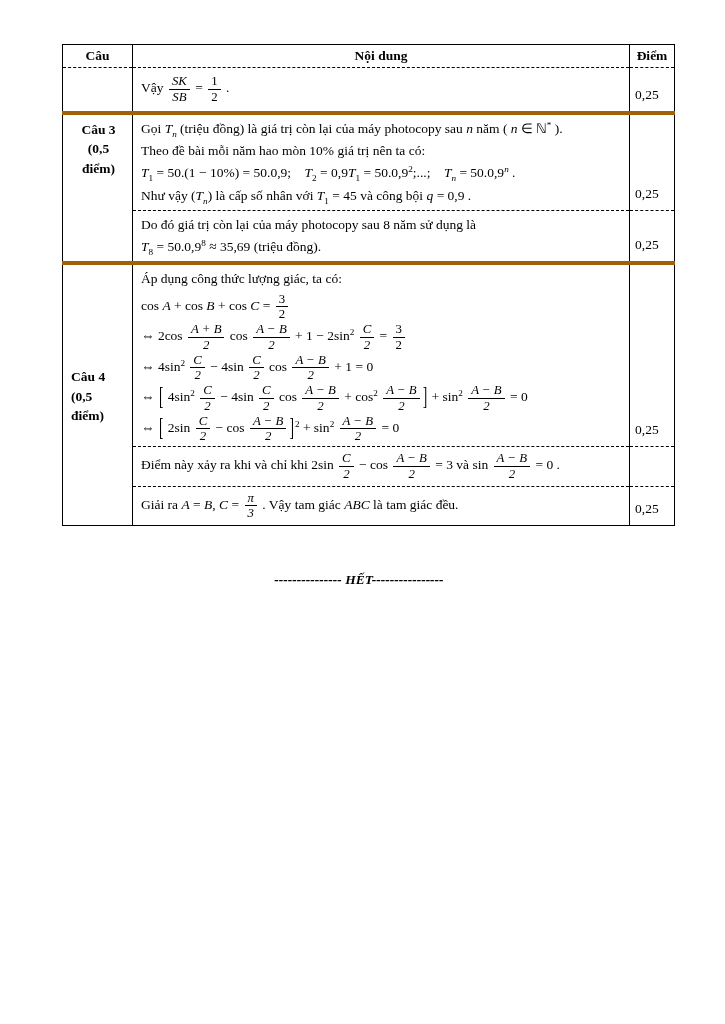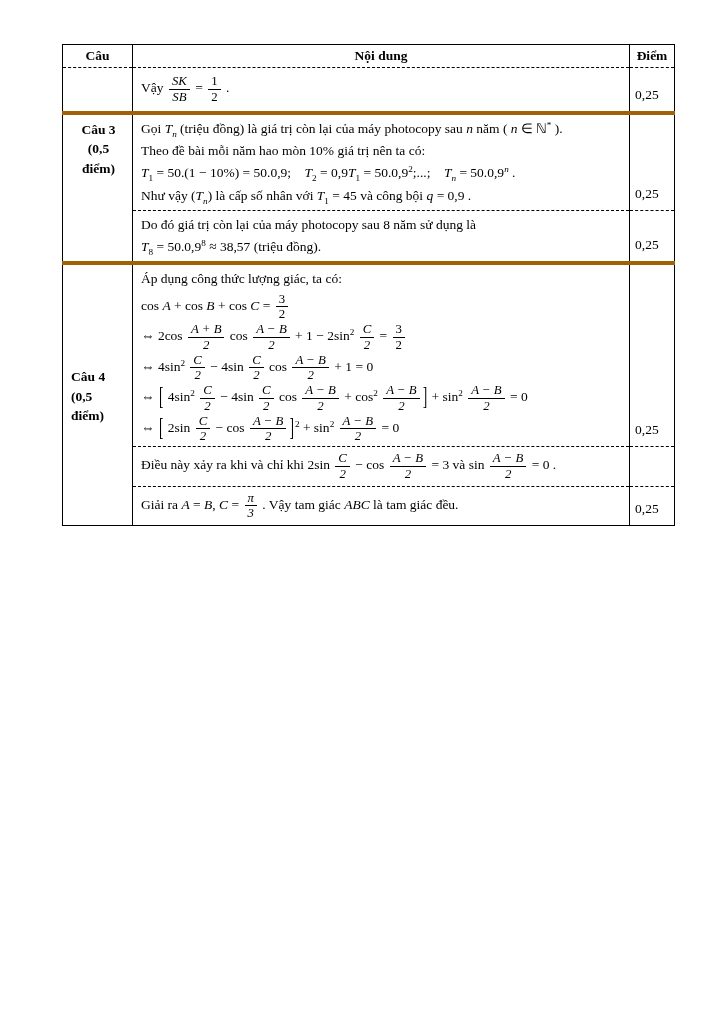--- a/index.html
+++ b/index.html
@@ -125,21 +125,21 @@
         <div class="line">Theo đề bài mỗi năm hao mòn 10% giá trị nên ta có:</div>
         <div class="line"><span class="it">T</span><sub>1</sub><span> = 50.(1 − 10%) = 50.0,9;&nbsp;&nbsp;&nbsp; </span><span class="it">T</span><sub>2</sub><span> = 0,9</span><span class="it">T</span><sub>1</sub><span> = 50.0,9</span><sup>2</sup><span>;...;&nbsp;&nbsp;&nbsp; </span><span class="it">T</span><sub class="it">n</sub><span> = 50.0,9</span><sup class="it">n</sup><span> .</span></div>
         <div class="line"><span>Như vậy (</span><span class="it">T</span><sub class="it">n</sub><span>) là cấp số nhân với </span><span class="it">T</span><sub>1</sub><span> = 45  và công bội </span><span class="it">q</span><span> = 0,9 .</span></div>
       </td>
       <td class="score">0,25</td>
     </tr>
 
     <tr class="sep-dash">
       <td>
         <div class="line">Do đó giá trị còn lại của máy photocopy sau 8 năm sử dụng là</div>
-        <div class="line"><span class="it">T</span><sub>8</sub><span> = 50.0,9</span><sup>8</sup><span> ≈ 38,57 (triệu đồng).</span></div>
+        <div class="line"><span class="it">T</span><sub>8</sub><span> = 50.0,9</span><sup>8</sup><span> ≈ 35,69 (triệu đồng).</span></div>
       </td>
       <td class="score">0,25</td>
     </tr>
 
     <tr class="sep-solid">
       <td rowspan="3" class="caucell mid">
         <div>Câu 4</div>
         <div>(0,5</div>
         <div>điểm)</div>
       </td>
@@ -149,30 +149,31 @@
         <div class="line math"><span>⇔ 2cos </span><span class="frac it"><span class="num">A + B</span><span class="den">2</span></span><span> cos </span><span class="frac it"><span class="num">A − B</span><span class="den">2</span></span><span> + 1 − 2sin</span><sup>2</sup><span> </span><span class="frac it"><span class="num">C</span><span class="den">2</span></span><span> = </span><span class="frac"><span class="num">3</span><span class="den">2</span></span></div>
         <div class="line math"><span>⇔ 4sin</span><sup>2</sup><span> </span><span class="frac it"><span class="num">C</span><span class="den">2</span></span><span> − 4sin </span><span class="frac it"><span class="num">C</span><span class="den">2</span></span><span> cos </span><span class="frac it"><span class="num">A − B</span><span class="den">2</span></span><span> + 1 = 0</span></div>
         <div class="line math"><span>⇔ </span><span class="bigbr">[</span><span> 4sin</span><sup>2</sup><span> </span><span class="frac it"><span class="num">C</span><span class="den">2</span></span><span> − 4sin </span><span class="frac it"><span class="num">C</span><span class="den">2</span></span><span> cos </span><span class="frac it"><span class="num">A − B</span><span class="den">2</span></span><span> + cos</span><sup>2</sup><span> </span><span class="frac it"><span class="num">A − B</span><span class="den">2</span></span><span class="bigbr">]</span><span> + sin</span><sup>2</sup><span> </span><span class="frac it"><span class="num">A − B</span><span class="den">2</span></span><span> = 0</span></div>
         <div class="line math"><span>⇔ </span><span class="bigbr">[</span><span> 2sin </span><span class="frac it"><span class="num">C</span><span class="den">2</span></span><span> − cos </span><span class="frac it"><span class="num">A − B</span><span class="den">2</span></span><span class="bigbr">]</span><sup>2</sup><span> + sin</span><sup>2</sup><span> </span><span class="frac it"><span class="num">A − B</span><span class="den">2</span></span><span> = 0</span></div>
       </td>
       <td class="score">0,25</td>
     </tr>
 
     <tr class="sep-dash">
       <td>
-        <div class="line"><span>Điều này xảy ra khi và chỉ khi 2sin </span><span class="frac it"><span class="num">C</span><span class="den">2</span></span><span> − cos </span><span class="frac it"><span class="num">A − B</span><span class="den">2</span></span><span> = 3 và sin </span><span class="frac it"><span class="num">A − B</span><span class="den">2</span></span><span> = 0 .</span></div>
+        <div class="line"><span>Điểm này xảy ra khi và chỉ khi 2sin </span><span class="frac it"><span class="num">C</span><span class="den">2</span></span><span> − cos </span><span class="frac it"><span class="num">A − B</span><span class="den">2</span></span><span> = 3 và sin </span><span class="frac it"><span class="num">A − B</span><span class="den">2</span></span><span> = 0 .</span></div>
       </td>
       <td class="score"></td>
     </tr>
 
     <tr class="sep-dash">
       <td>
         <div class="line"><span>Giải ra </span><span class="it">A</span><span> = </span><span class="it">B</span><span>, </span><span class="it">C</span><span> = </span><span class="frac it"><span class="num">π</span><span class="den">3</span></span><span> . Vậy tam giác </span><span class="it">ABC</span><span> là tam giác đều.</span></div>
       </td>
       <td class="score">0,25</td>
     </tr>
 
   </tbody>
     </table>
 
 
+  <div class="het">--------------- HẾT----------------</div>
 
 </div>
 
 </body></html>

